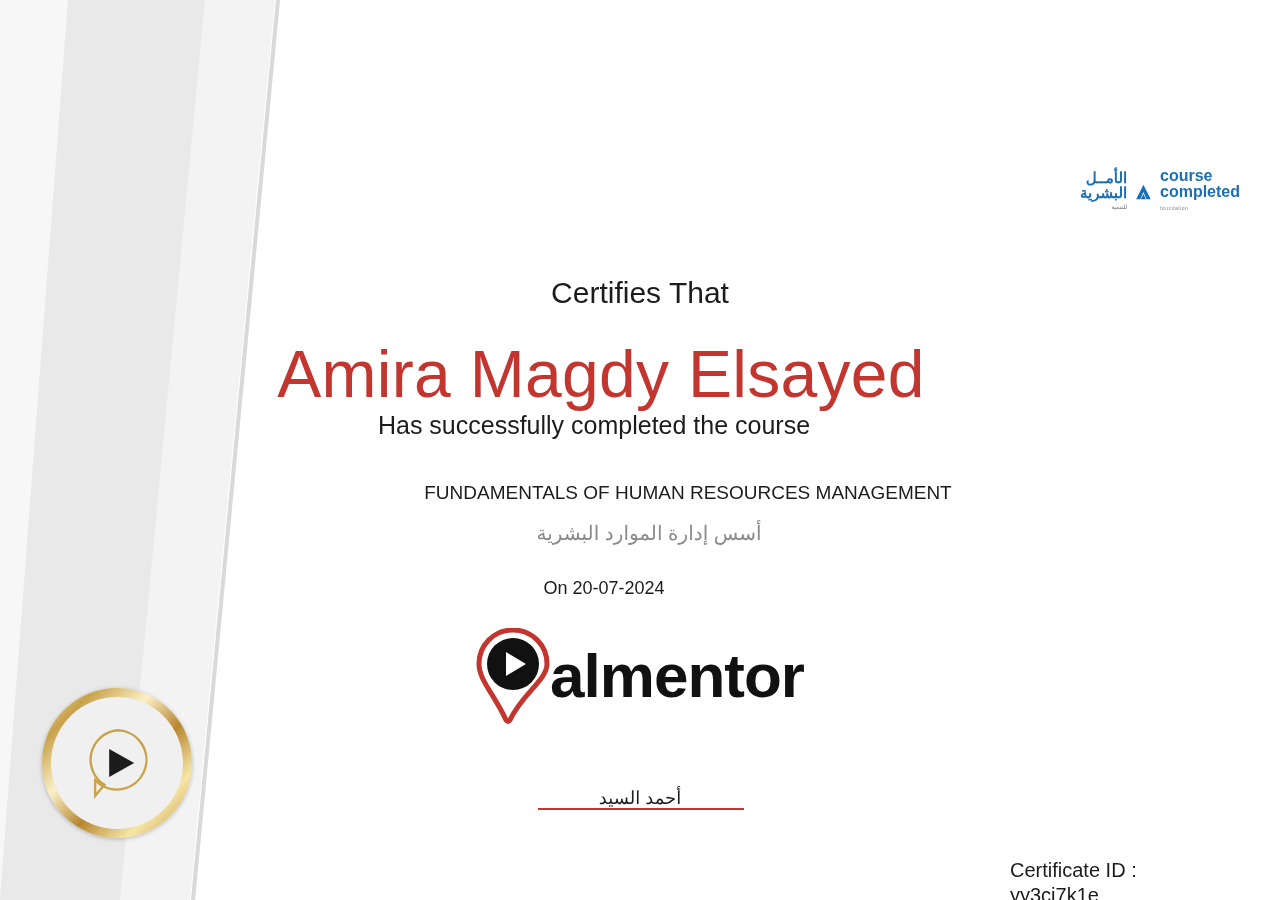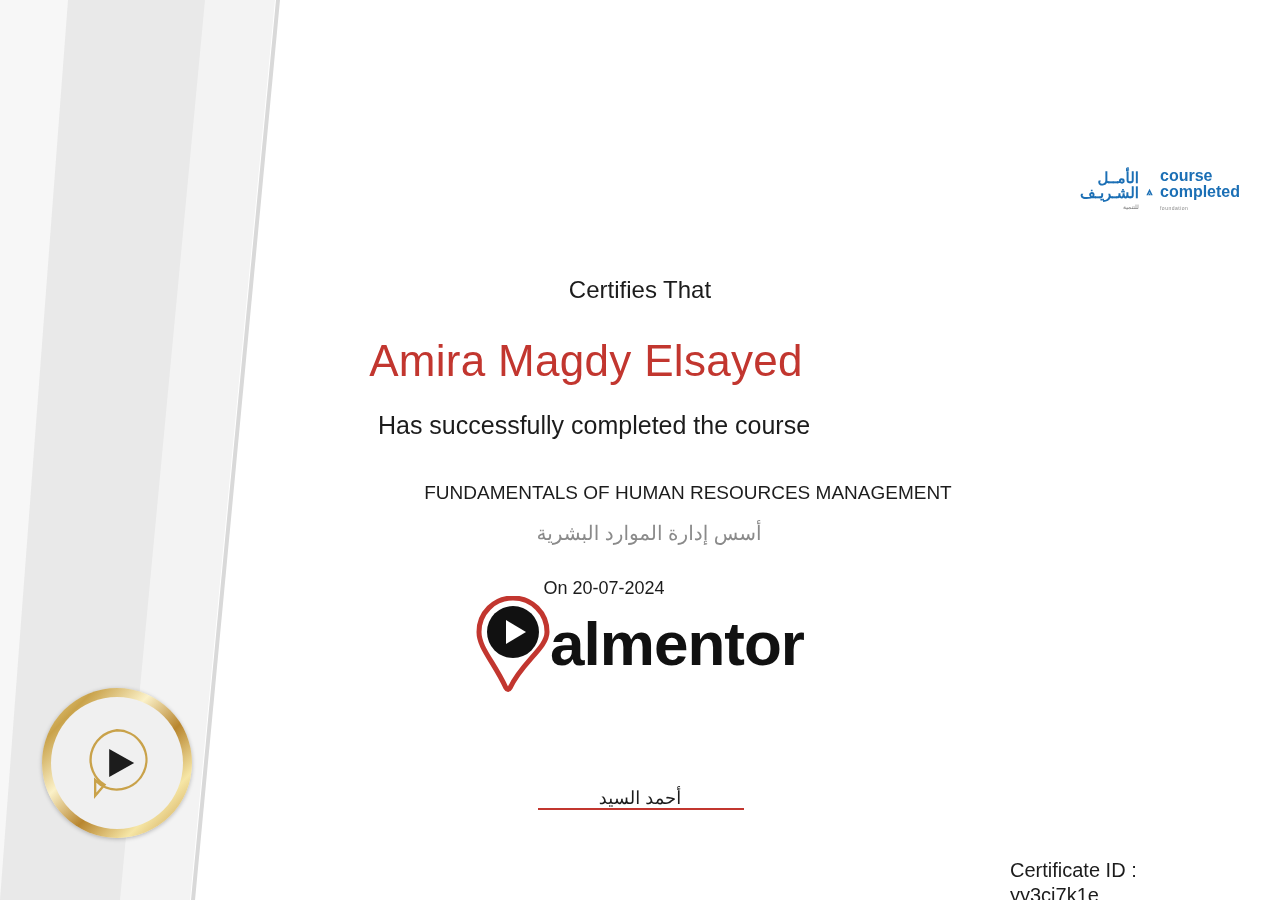--- a/index.html
+++ b/index.html
@@ -155,30 +155,30 @@
     padding-left: 300px;
   }
 
   
   .certifies {
     position: absolute;
     left: 0;
     top: 276px;
     width: 1280px;
     text-align: center;
-    font-size: 24px;
+    font-size: 30px;
     color: #1c1c1c;
   }
   .recipient {
     position: absolute;
-    left: 2px;
+    left: 17px;
     top: 336px;
     width: 1168px;
     text-align: center;
-    font-size: 44px;
+    font-size: 66px;
     color: #c2362f;
     letter-spacing: .3px;
   }
   .completed {
     position: absolute;
     left: 0;
     top: 411px;
     width: 1188px;
     text-align: center;
     font-size: 25px;
@@ -211,21 +211,21 @@
     width: 1208px;
     text-align: center;
     font-size: 18px;
     color: #1c1c1c;
   }
 
   
   .brand {
     position: absolute;
     left: 0;
-    top: 596px;
+    top: 628px;
     width: 1280px;
     display: flex;
     justify-content: center;
     align-items: center;
   }
   .brand-inner {
     display: flex;
     align-items: center;
     gap: 4px;
   }
@@ -288,21 +288,21 @@
     <div class="seal-inner"></div>
     <svg class="seal-mark" viewBox="0 0 100 100">
       <path d="M50 8 A38 38 0 1 1 22 72 L22 92 L34 78 A38 38 0 0 1 50 8 Z" fill="none" stroke="#c9a24a" stroke-width="3"></path>
       <path d="M40 32 L72 50 L40 68 Z" fill="#1c1c1c"></path>
     </svg>
   </div>
 
   <div class="org-logo">
     <div class="org-ar">
       <span>الأمــل</span><br>
-      <span>الشـريـف</span>
+      <span>البشرية</span>
       <small>للتنمية</small>
     </div>
     <svg width="40" height="40" viewBox="0 0 40 40">
       <path d="M20 6 L34 34 L26 34 L20 20 L14 34 L6 34 Z" fill="#1b6fb5"></path>
       <path d="M20 24 L25 34 L15 34 Z" fill="#1b6fb5"></path>
     </svg>
     <div class="org-en">
       <span>course</span><br>
       <span>completed</span>
       <small>foundation</small>

